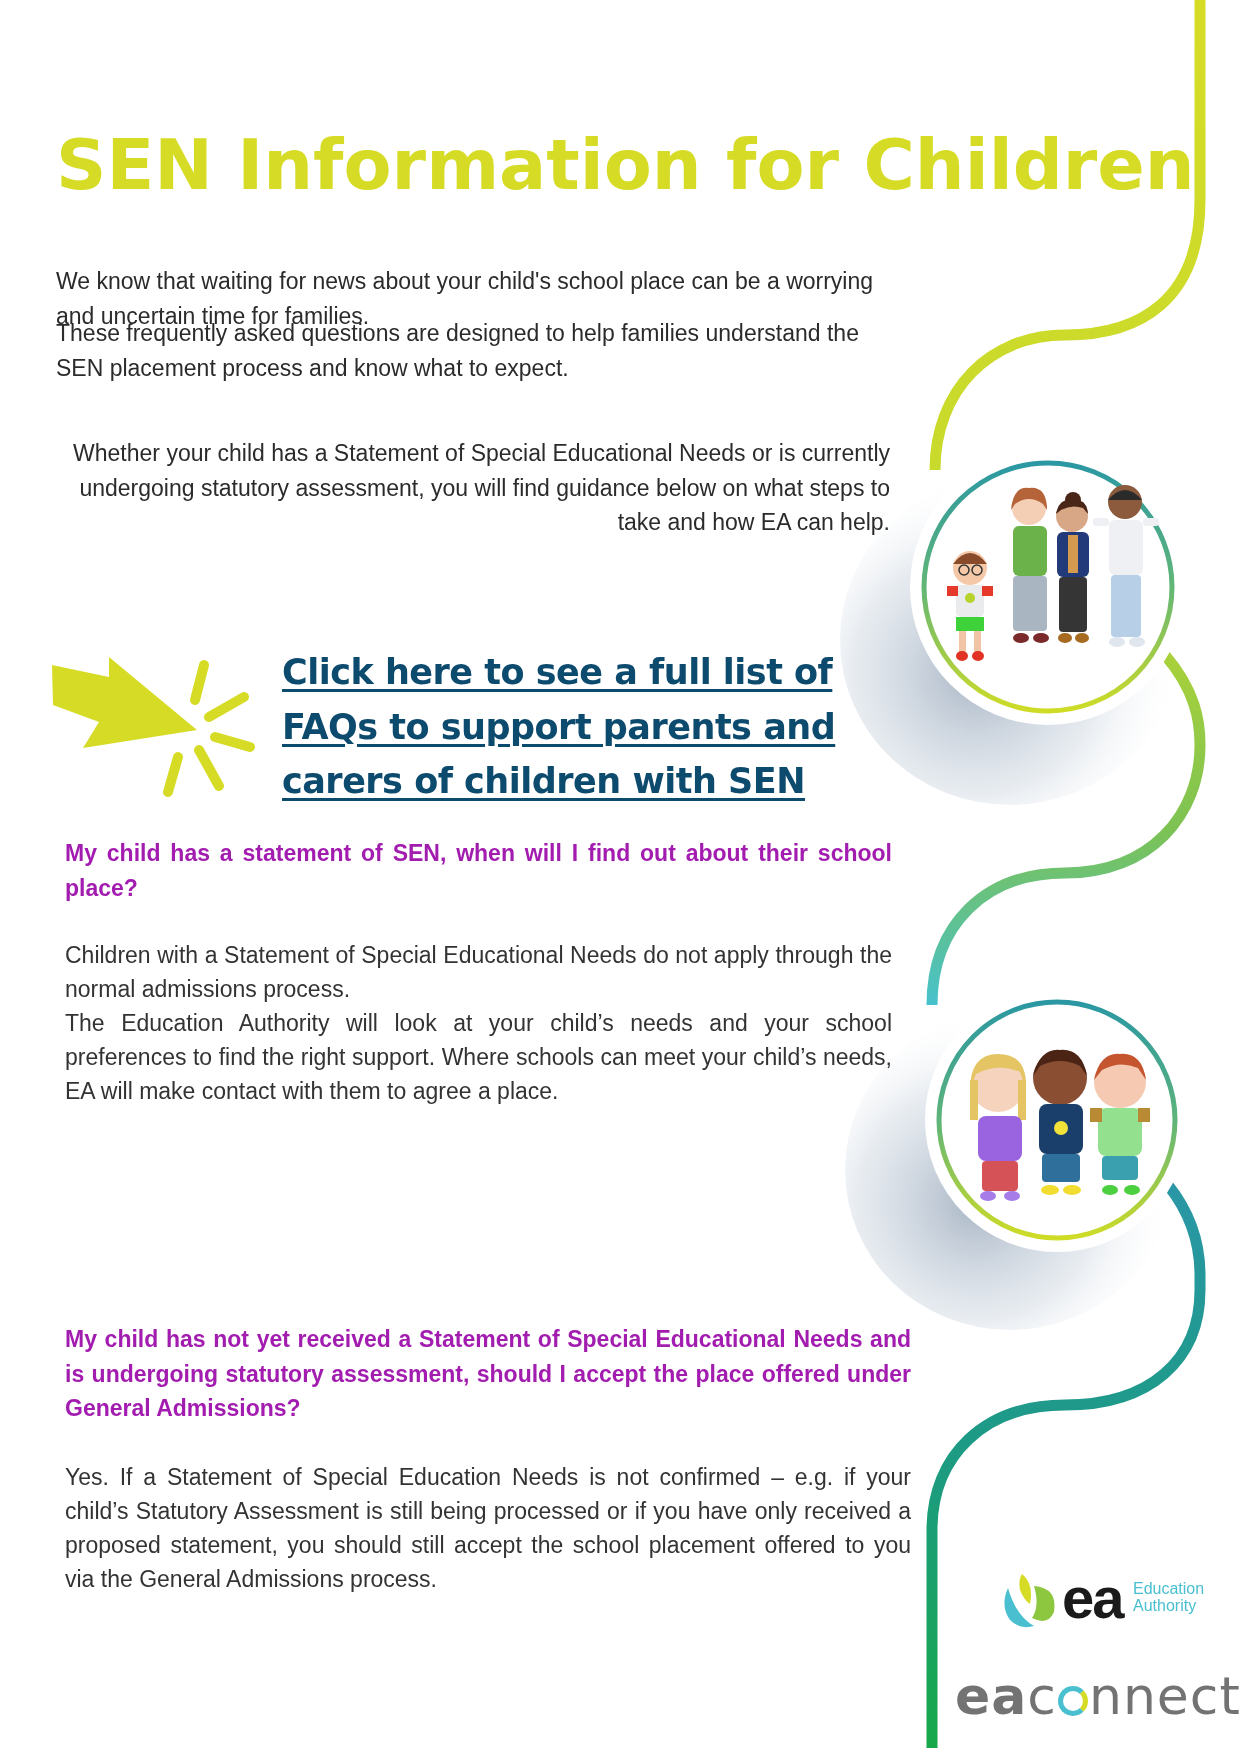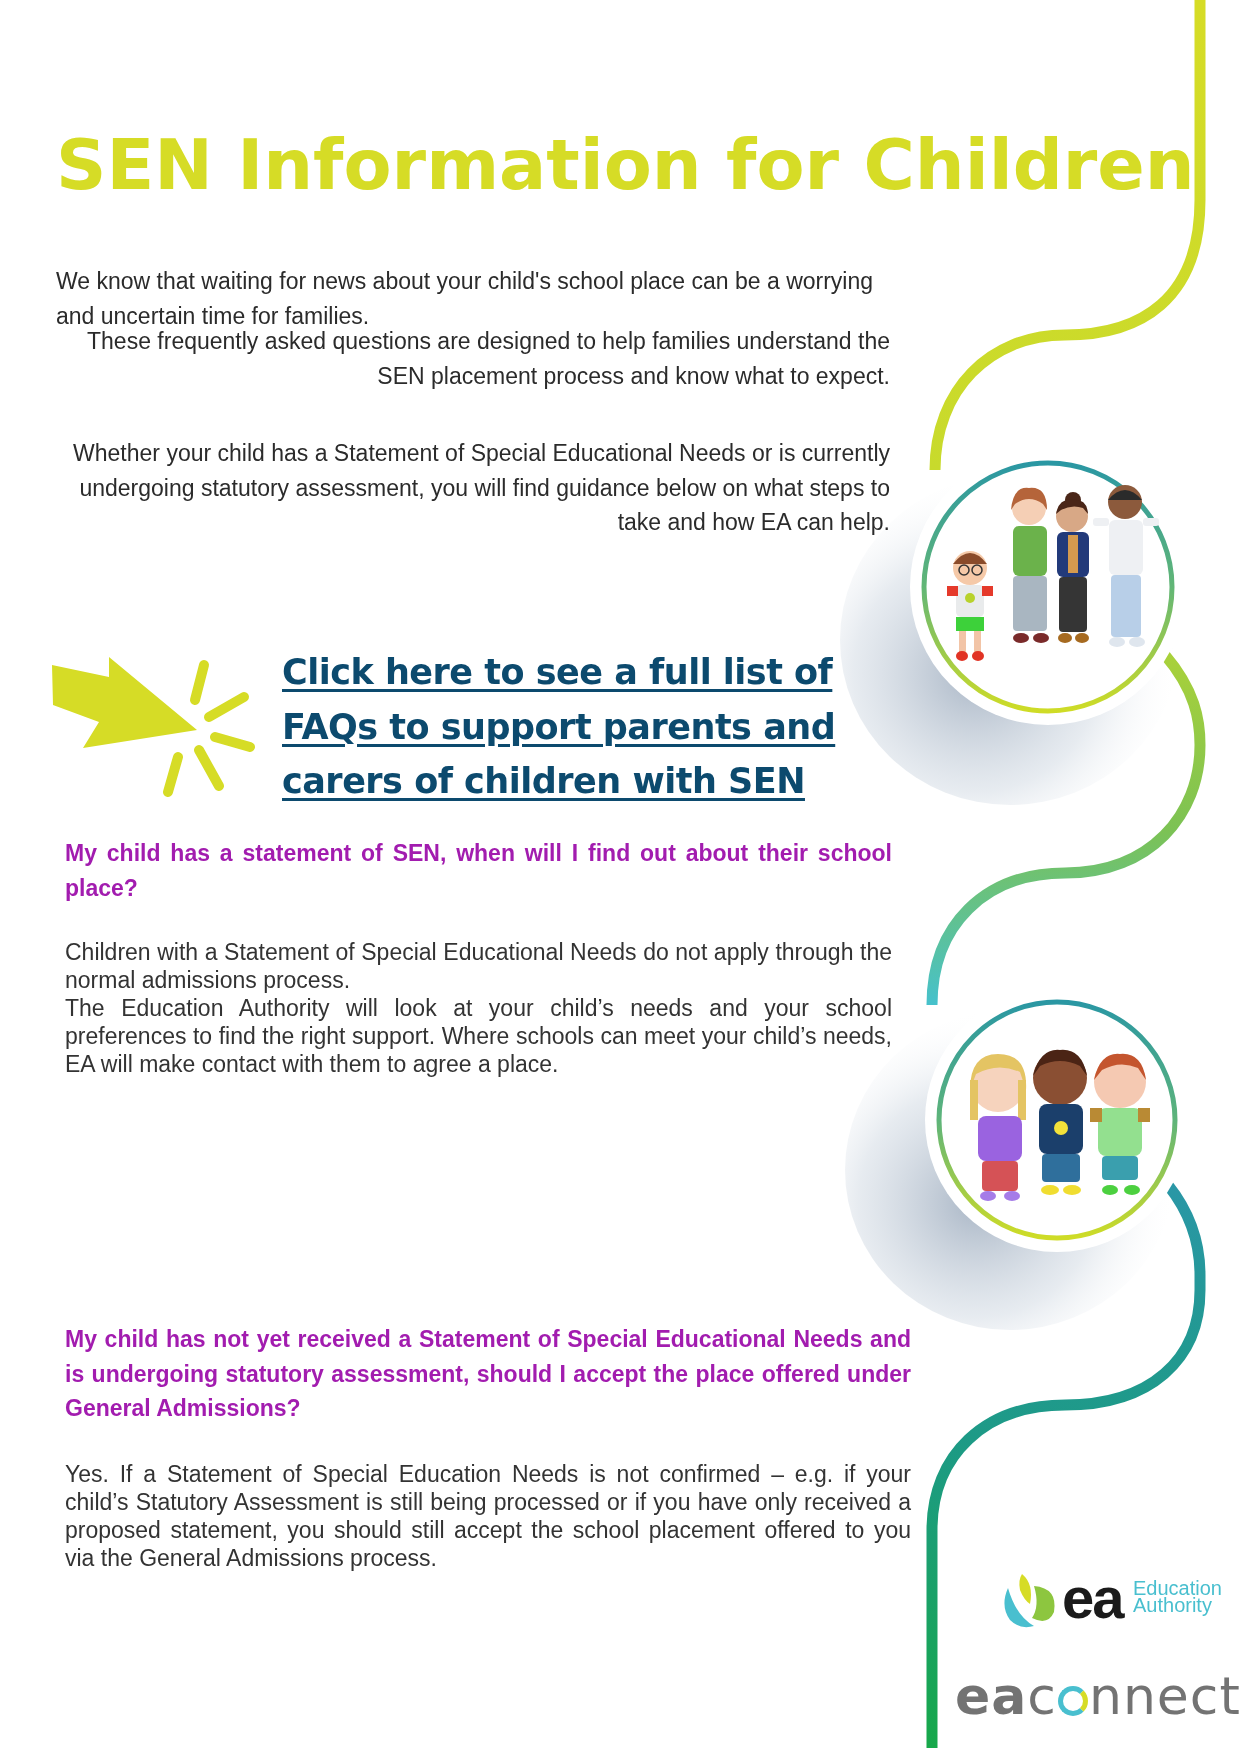--- a/index.html
+++ b/index.html
@@ -4,39 +4,39 @@
 <style>
   html, body { margin: 0; padding: 0; background: #ffffff; }
   body { width: 1241px; height: 1755px; position: relative; overflow: hidden;
          font-family: "Liberation Sans", "DejaVu Sans", sans-serif; color: #1a1a1a; }
   .abs { position: absolute; }
   #title { left: 56px; top: 120px; font-size: 70px; font-weight: bold; color: #d6dc26;
            letter-spacing: 0px; line-height: 90px; white-space: nowrap; font-family: "DejaVu Sans", sans-serif; }
   .intro { left: 56px; width: 834px; font-size: 23px; line-height: 34.5px; color: #2b2b2b;
            font-family: "Liberation Sans", sans-serif; }
   #intro1 { top: 228px; margin-top: 36px; }
-  #intro2 { top: 324px; text-align: right; }
+  #intro2 { top: 316px; }
   #intro3 { top: 436px; text-align: right; }
   #faq-link { left: 282px; top: 645px; width: 620px; font-size: 35px; line-height: 54.5px;
               font-weight: bold; color: #0c4a6e; text-decoration: underline;
               text-decoration-thickness: 3px; text-underline-offset: 5px;
               font-family: "DejaVu Sans", sans-serif; letter-spacing: -0.5px; cursor: pointer; }
   .qhead { left: 65px; font-size: 23px; font-weight: bold; line-height: 34.5px; color: #a21caf;
            text-align: justify; font-family: "Liberation Sans", sans-serif; }
-  .qbody { left: 65px; font-size: 23px; line-height: 28px; color: #333; text-align: justify;
+  .qbody { left: 65px; font-size: 23px; line-height: 34px; color: #333; text-align: justify;
            font-family: "Liberation Sans", sans-serif; }
   .qbody p { margin: 0; text-align: justify; }
   #q1-head { top: 836px; width: 827px; }
   #q1-body { top: 938px; width: 827px; }
   #q2-head { top: 1322px; width: 846px; }
   #q2-body { top: 1460px; width: 846px; }
   #ea-logo { left: 1000px; top: 1570px; width: 215px; height: 62px; }
   #ea-wordmark { position: absolute; left: 62px; top: -6px; font-size: 58px; font-weight: bold;
                  color: #1b1b1b; font-family: "Liberation Sans", sans-serif; letter-spacing: -2px; }
-  #ea-tagline { position: absolute; left: 133px; top: 10px; font-size: 20px; line-height: 17px;
+  #ea-tagline { position: absolute; left: 133px; top: 10px; font-size: 16px; line-height: 17px;
                 color: #49bfcf; font-family: "Liberation Sans", sans-serif; }
   #eaconnect { left: 955px; top: 1646px; font-size: 52px; color: #737373; letter-spacing: 1px;
                font-family: "DejaVu Sans", sans-serif; white-space: nowrap; margin-top: 20px; }
   #eaconnect .ea { font-weight: bold; }
 </style>
 </head>
 <body>
 
 <svg class="abs" style="left:0;top:0" width="1241" height="1755" viewBox="0 0 1241 1755">
   <defs>

